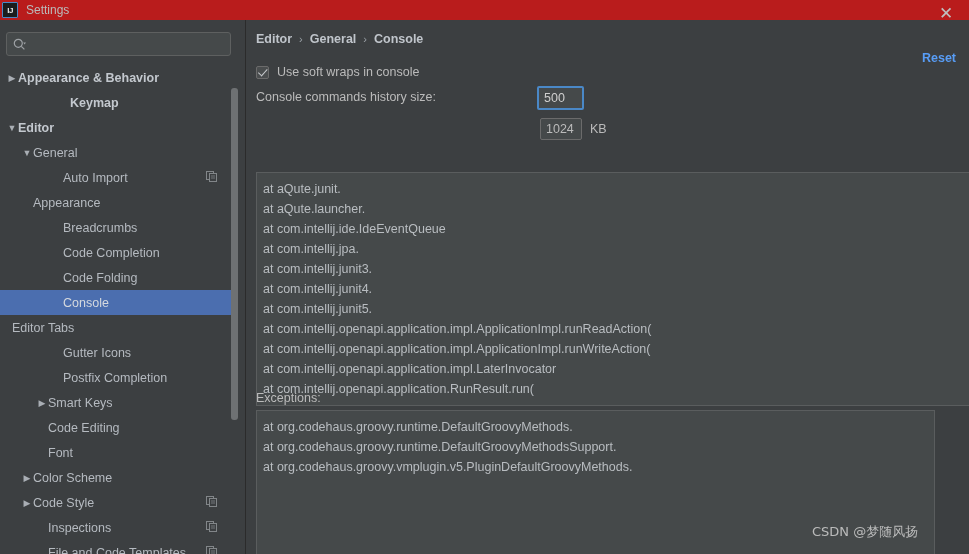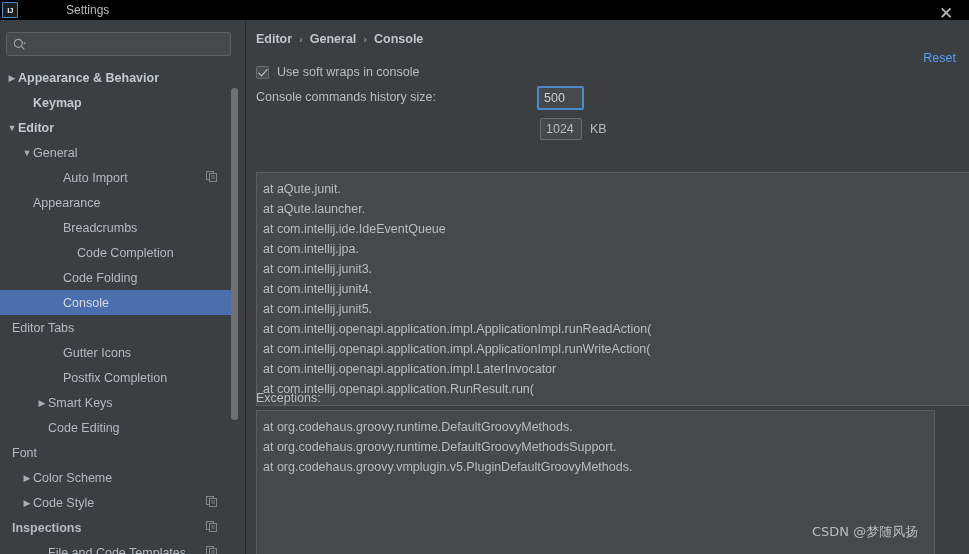--- a/index.html
+++ b/index.html
@@ -12,22 +12,22 @@
   #app {
     position: relative;
     width: 969px; height: 554px;
     background: #3C3F41;
     color: #BBBBBB;
   }
 
   
   #titlebar {
     position: absolute; left: 0; top: 0; width: 969px; height: 20px;
-    background: #000000;
-    display: flex; align-items: center; gap: 40px;
+    background: #b91c1c;
+    display: flex; align-items: center;
   }
   #app-icon {
     width: 16px; height: 16px; margin-left: 2px; margin-right: 8px;
     background: #1B1D1E;
     border: 1px solid #4A88C7;
     border-radius: 1px;
     color: #E8E8E8;
     font-size: 8px; font-weight: bold;
     display: flex; align-items: center; justify-content: center;
     letter-spacing: -0.5px;
@@ -129,21 +129,21 @@
   #breadcrumb {
     position: absolute; left: 10px; top: 12px;
     font-size: 12.5px; font-weight: bold; color: #C0C5CB;
     display: flex; align-items: center; gap: 7px;
   }
   #breadcrumb .sep { color: #9AA0A6; font-weight: normal; font-size: 11px; }
   #breadcrumb .crumb { cursor: pointer; }
 
   #reset-link {
     position: absolute; right: 13px; top: 31px;
-    font-size: 12.5px; font-weight: normal;
+    font-size: 12.5px; font-weight: bold;
     color: #589DF6;
     cursor: pointer;
   }
 
   .cb-row {
     position: absolute;
     display: flex; align-items: center;
     font-size: 12.5px; color: #BBBBBB;
   }
   .checkbox {
@@ -268,21 +268,21 @@
         </svg>
       </div>
       <input id="search-input" type="text" placeholder="" style="">
     </div>
 
     <div id="tree">
         <div class="tree-row bold" style="padding-left: 6px;">
           <span class="arrow">▶</span>
           <span class="lbl">Appearance &amp; Behavior</span>
         </div>
-        <div class="tree-row bold" style="padding-left: 21px;">
+        <div class="tree-row bold" style="padding-left: 21px; margin-left: 37px;">
           <span class="arrow empty">▶</span>
           <span class="lbl">Keymap</span>
         </div>
         <div class="tree-row bold" style="padding-left: 6px;">
           <span class="arrow">▼</span>
           <span class="lbl">Editor</span>
         </div>
         <div class="tree-row" style="padding-left: 21px;">
           <span class="arrow">▼</span>
           <span class="lbl">General</span>
@@ -298,21 +298,21 @@
             </svg></span>
         </div>
         <div class="tree-row" style="padding-left: 21px;">
           <span class="arrow empty">▶</span>
           <span class="lbl">Appearance</span>
         </div>
         <div class="tree-row" style="padding-left: 51px;">
           <span class="arrow empty">▶</span>
           <span class="lbl">Breadcrumbs</span>
         </div>
-        <div class="tree-row" style="padding-left: 65px;">
+        <div class="tree-row" style="padding-left: 51px;">
           <span class="arrow empty">▶</span>
           <span class="lbl">Code Completion</span>
         </div>
         <div class="tree-row" style="padding-left: 51px;">
           <span class="arrow empty">▶</span>
           <span class="lbl">Code Folding</span>
         </div>
         <div class="tree-row selected" style="padding-left: 51px;">
           <span class="arrow empty">▶</span>
           <span class="lbl">Console</span>
@@ -330,39 +330,39 @@
           <span class="lbl">Postfix Completion</span>
         </div>
         <div class="tree-row" style="padding-left: 36px;">
           <span class="arrow">▶</span>
           <span class="lbl">Smart Keys</span>
         </div>
         <div class="tree-row" style="padding-left: 36px;">
           <span class="arrow empty">▶</span>
           <span class="lbl">Code Editing</span>
         </div>
-        <div class="tree-row" style=" text-align: center;">
+        <div class="tree-row" style="padding-left: 36px; text-align: center;">
           <span class="arrow empty">▶</span>
           <span class="lbl">Font</span>
         </div>
         <div class="tree-row" style="padding-left: 21px;">
           <span class="arrow">▶</span>
           <span class="lbl">Color Scheme</span>
         </div>
         <div class="tree-row" style="padding-left: 21px;">
           <span class="arrow">▶</span>
           <span class="lbl">Code Style</span>
           <span class="copy-icon"><svg width="11" height="11" viewBox="0 0 11 11">
               <rect x="0.5" y="0.5" width="7" height="8" fill="none" stroke="#9A9EA2" stroke-width="1"></rect>
               <rect x="3.5" y="2.5" width="7" height="8" fill="#3C3F41" stroke="#9A9EA2" stroke-width="1"></rect>
               <line x1="5" y1="5" x2="9" y2="5" stroke="#9A9EA2" stroke-width="0.8"></line>
               <line x1="5" y1="7" x2="9" y2="7" stroke="#9A9EA2" stroke-width="0.8"></line>
             </svg></span>
         </div>
-        <div class="tree-row" style=" font-weight: bold;">
+        <div class="tree-row" style="padding-left: 36px;">
           <span class="arrow empty">▶</span>
           <span class="lbl">Inspections</span>
           <span class="copy-icon"><svg width="11" height="11" viewBox="0 0 11 11">
               <rect x="0.5" y="0.5" width="7" height="8" fill="none" stroke="#9A9EA2" stroke-width="1"></rect>
               <rect x="3.5" y="2.5" width="7" height="8" fill="#3C3F41" stroke="#9A9EA2" stroke-width="1"></rect>
               <line x1="5" y1="5" x2="9" y2="5" stroke="#9A9EA2" stroke-width="0.8"></line>
               <line x1="5" y1="7" x2="9" y2="7" stroke="#9A9EA2" stroke-width="0.8"></line>
             </svg></span>
         </div>
         <div class="tree-row" style="padding-left: 36px;">

